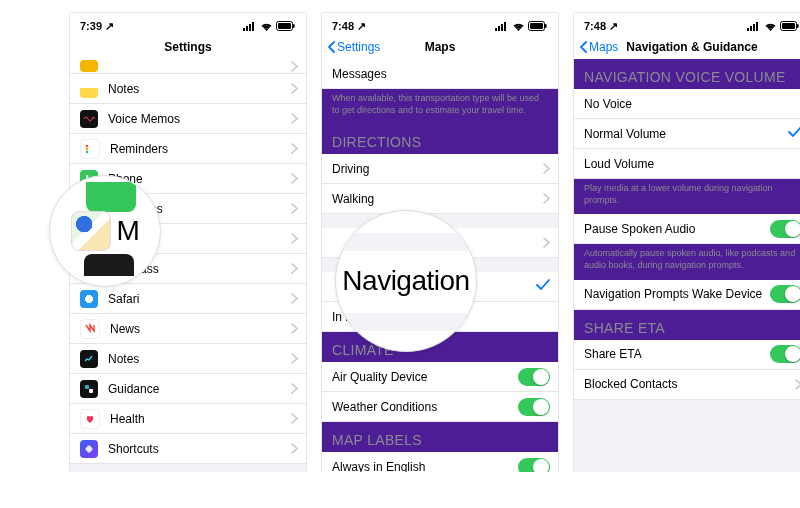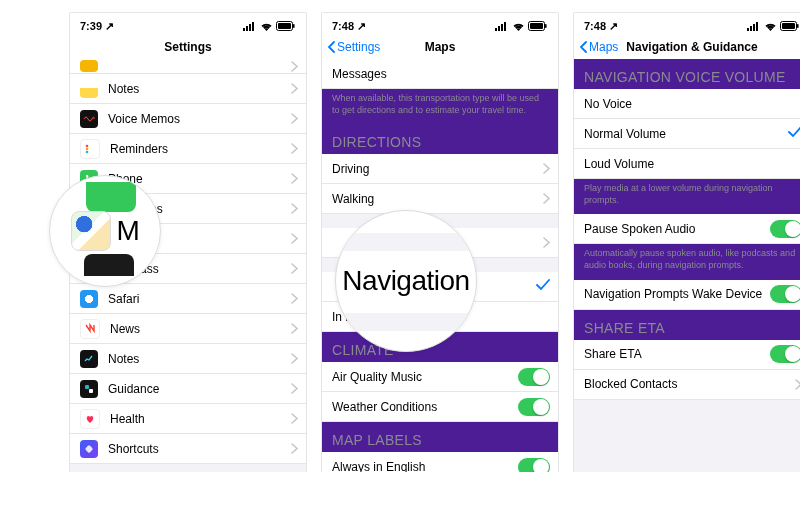--- a/index.html
+++ b/index.html
@@ -337,21 +337,21 @@
           <span class="lbl"></span>
           <span class="check"><svg width="14" height="12" viewBox="0 0 14 12">
               <path d="M1 6 L5 10 L13 1" stroke="#007aff" stroke-width="1.8" fill="none" stroke-linecap="round"></path>
             </svg></span>
         </div>
     <div class="row">
           <span class="lbl">In Kilometers</span>
         </div>
     <div class="section-header">CLIMATE</div>
     <div class="row">
-          <span class="lbl">Air Quality Music</span>
+          <span class="lbl">Air Quality Device</span>
           <div class="toggle on"></div>
         </div>
     <div class="row">
           <span class="lbl">Weather Conditions</span>
           <div class="toggle on"></div>
         </div>
     <div class="section-header">MAP LABELS</div>
     <div class="row">
           <span class="lbl">Always in English</span>
           <div class="toggle on"></div>

